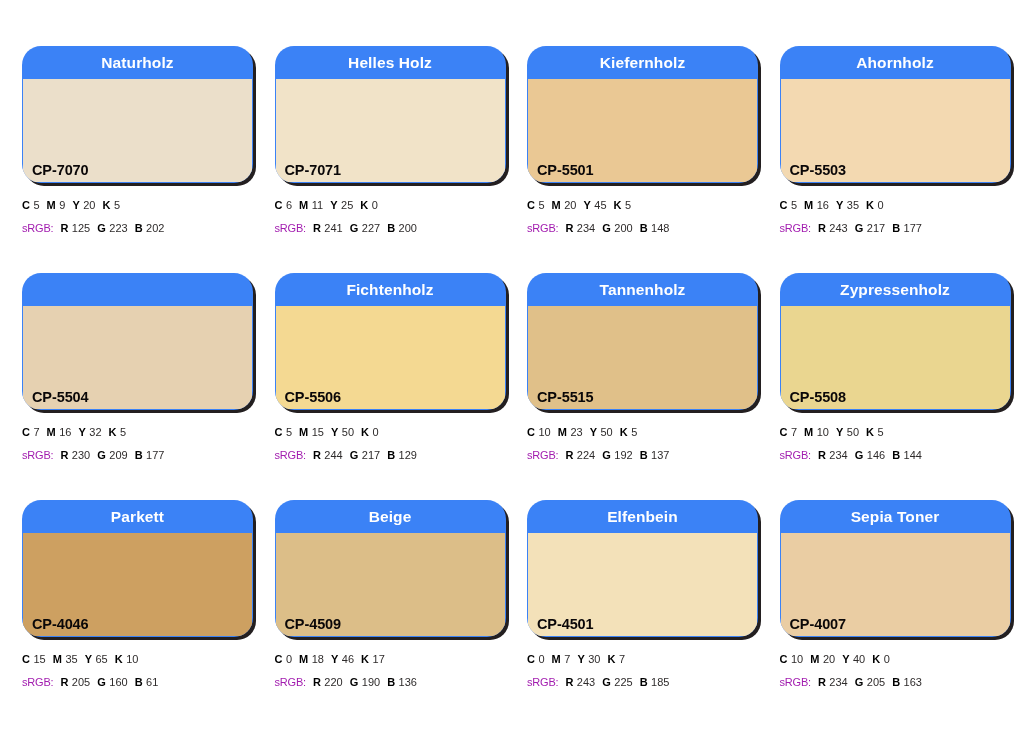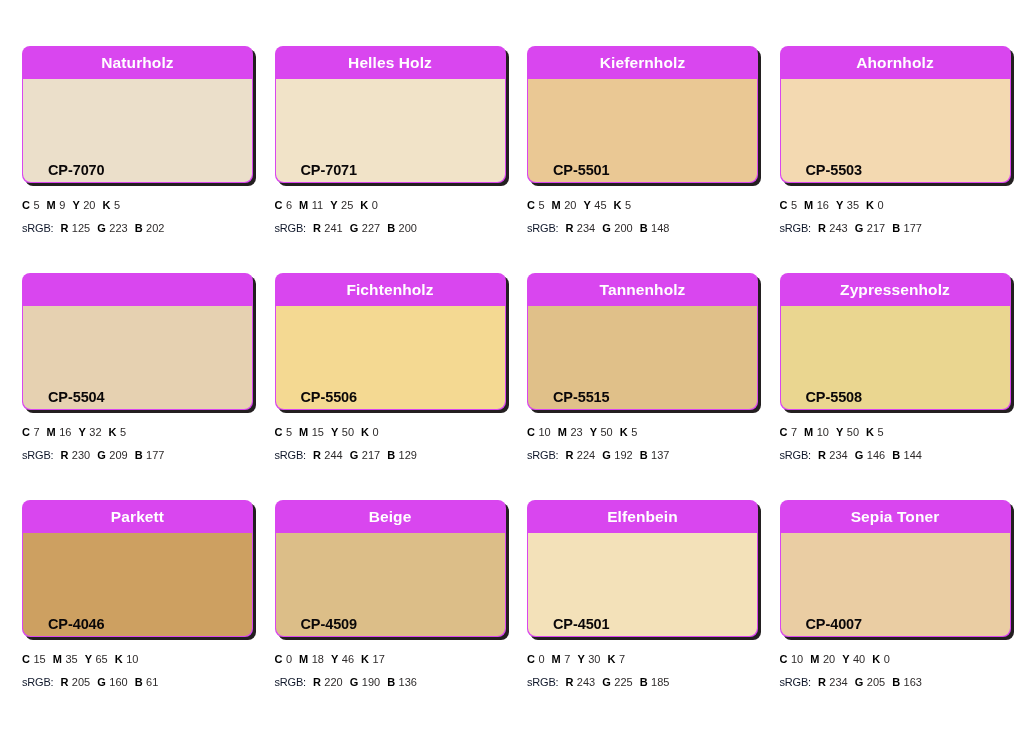--- a/index.html
+++ b/index.html
@@ -30,22 +30,22 @@
     width: 252.5px;
     box-sizing: border-box;
     padding-left: 22px;
     padding-right: 22px;
   }
   .swatch-card {
     position: relative;
     width: 231px;
     height: 137px;
     box-sizing: border-box;
-    border-radius: 8px;
-    background: #d946ef;
+    border-radius: 19px;
+    background: #3b82f6;
     box-shadow: 3px 3px 0 0 #231f20;
     overflow: hidden;
   }
   .swatch-header {
     height: 33px;
     line-height: 33px;
     text-align: center;
     color: #ffffff;
     font-weight: bold;
     font-size: 15.5px;
@@ -57,21 +57,21 @@
     position: absolute;
     left: 1px;
     right: 1px;
     top: 33px;
     bottom: 1px;
     border-bottom-left-radius: 8px;
     border-bottom-right-radius: 8px;
   }
   .swatch-code {
     position: absolute;
-    left: 26px;
+    left: 10px;
     bottom: 5px;
     font-weight: bold;
     font-size: 14.5px;
     color: #0a0708;
     letter-spacing: -0.1px;
     white-space: nowrap;
   }
   .swatch-values {
     padding-top: 11px;
   }
@@ -84,21 +84,21 @@
   .value-line .vk {
     font-weight: bold;
     color: #000000;
   }
   .value-line .vn {
     font-weight: normal;
     color: #2e2b2b;
   }
   .value-line .lbl {
     font-weight: normal;
-    color: #0f172a;
+    color: #a21caf;
     letter-spacing: -0.2px;
   }
   .sp { display: inline-block; width: 7px; }
   .sp-sm { display: inline-block; width: 3.5px; }
 </style>
 </head>
 <body>
 
 <div id="chart-grid">
     <div class="swatch-row">

